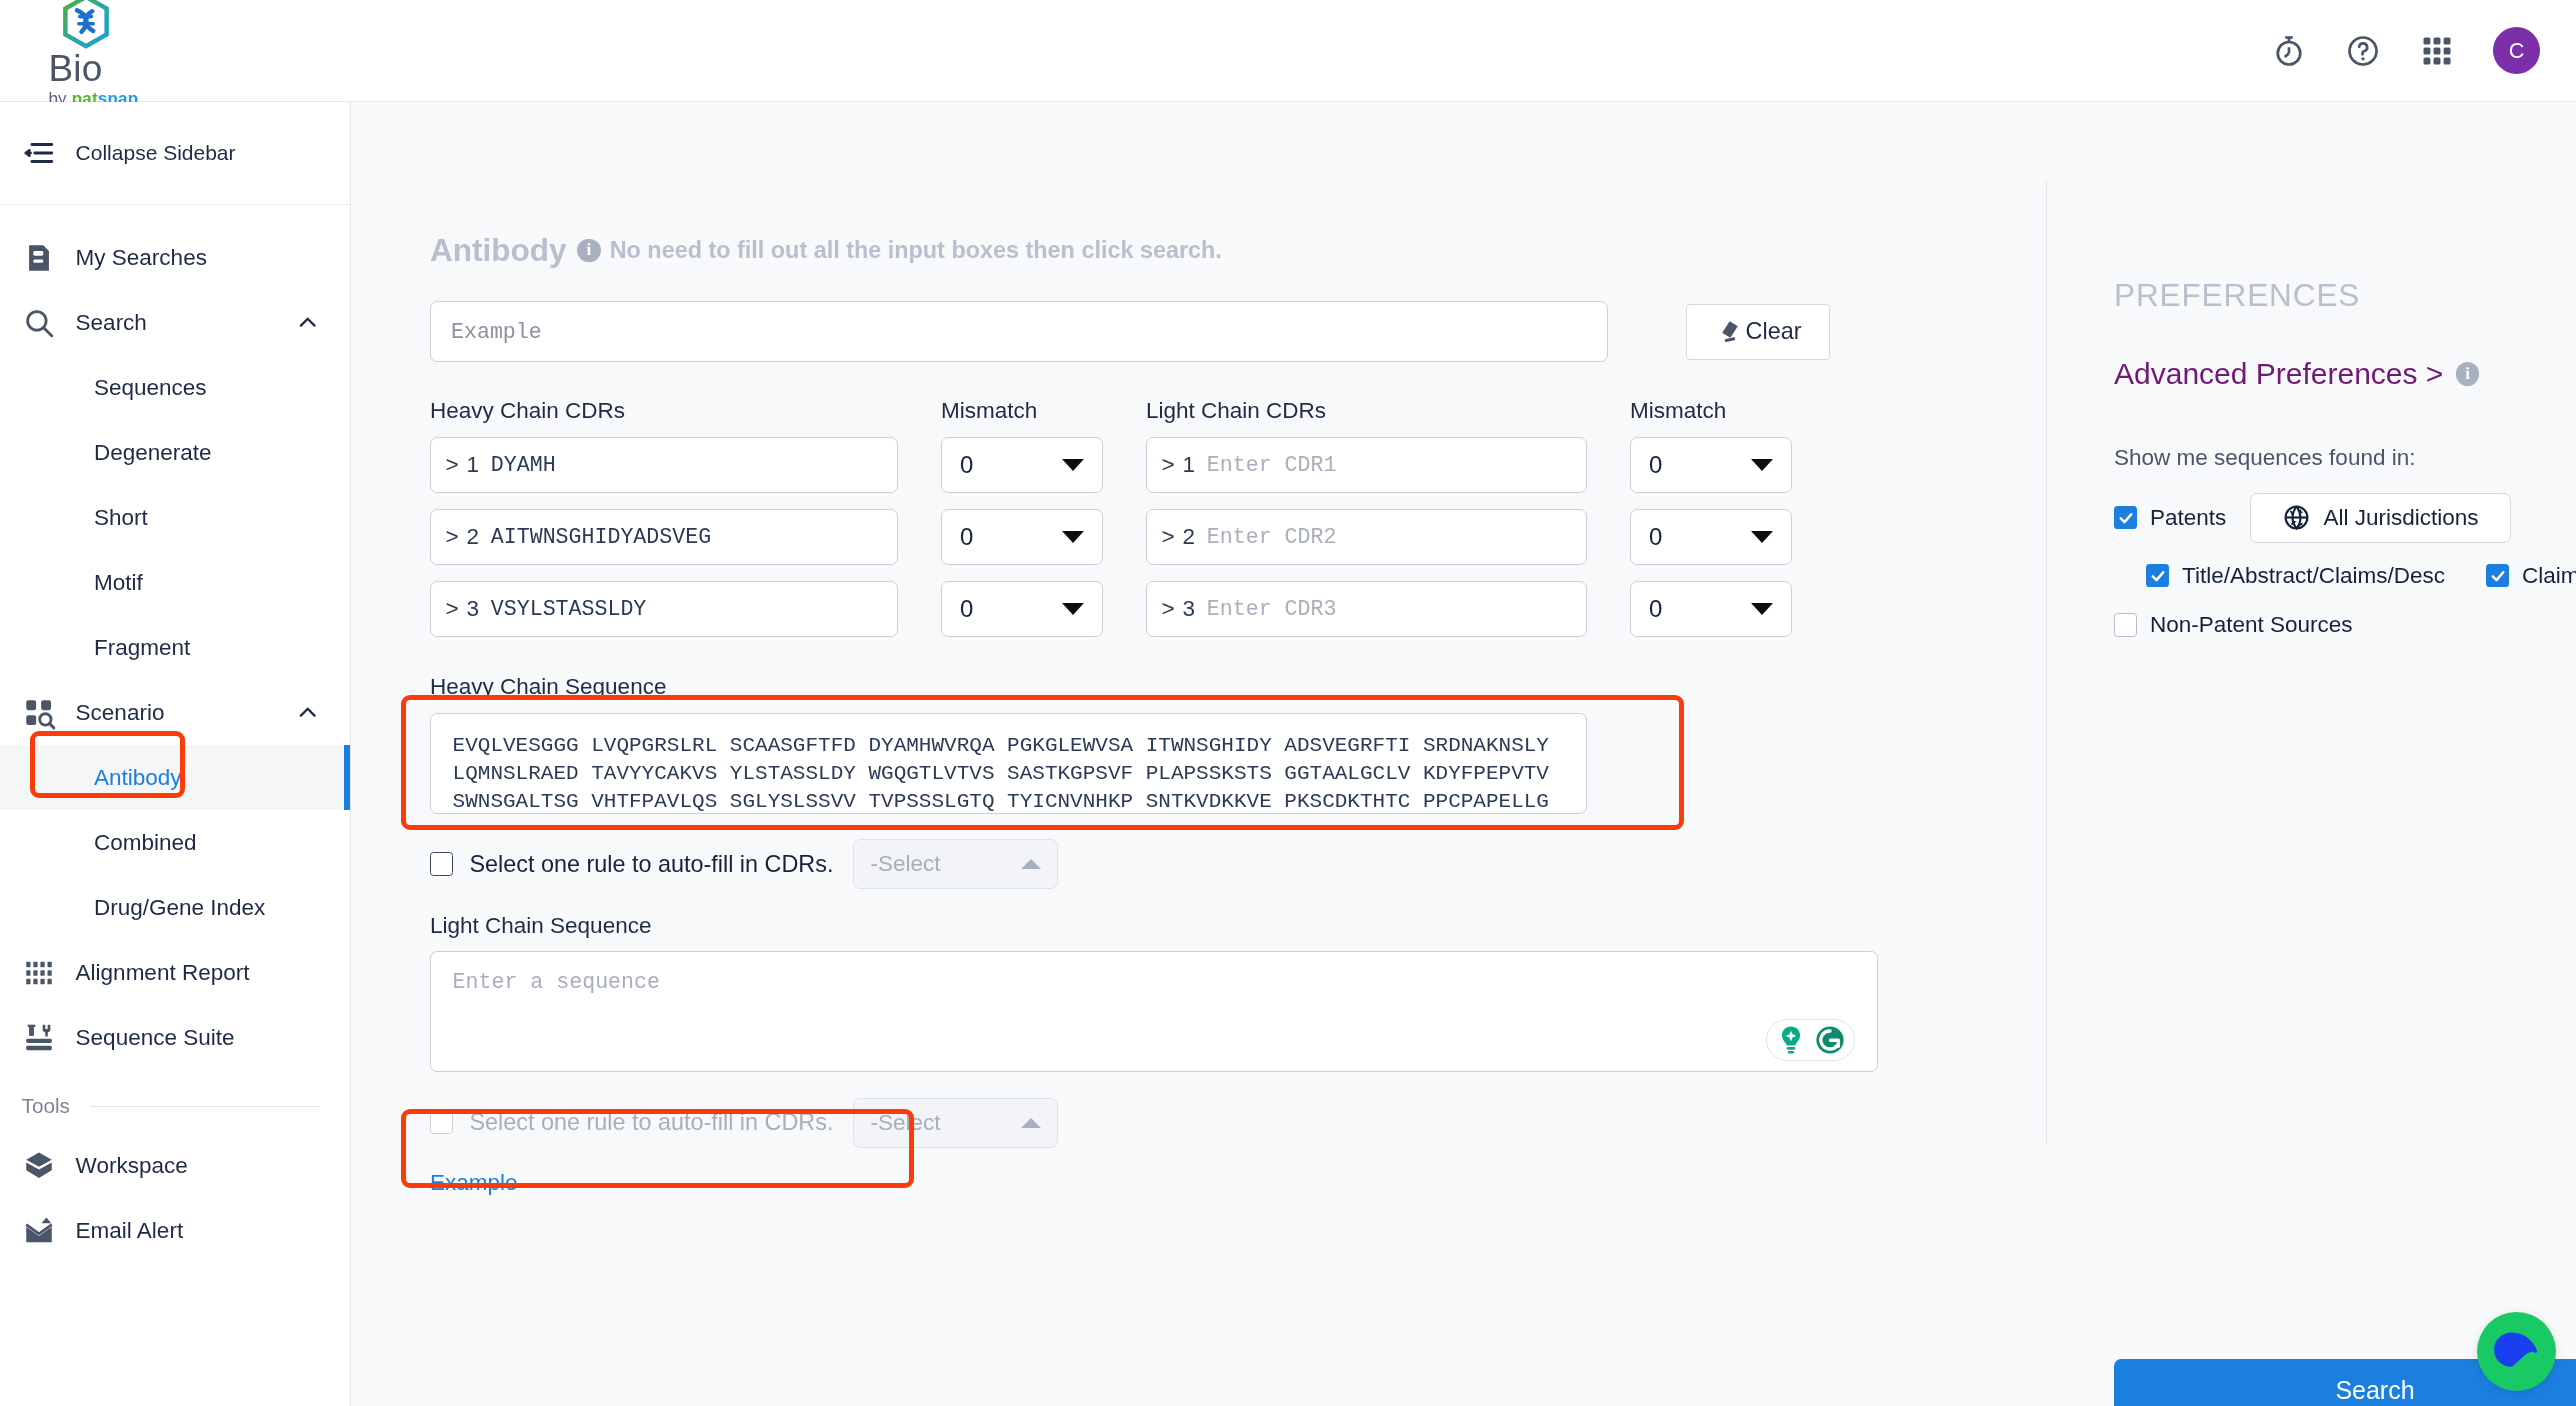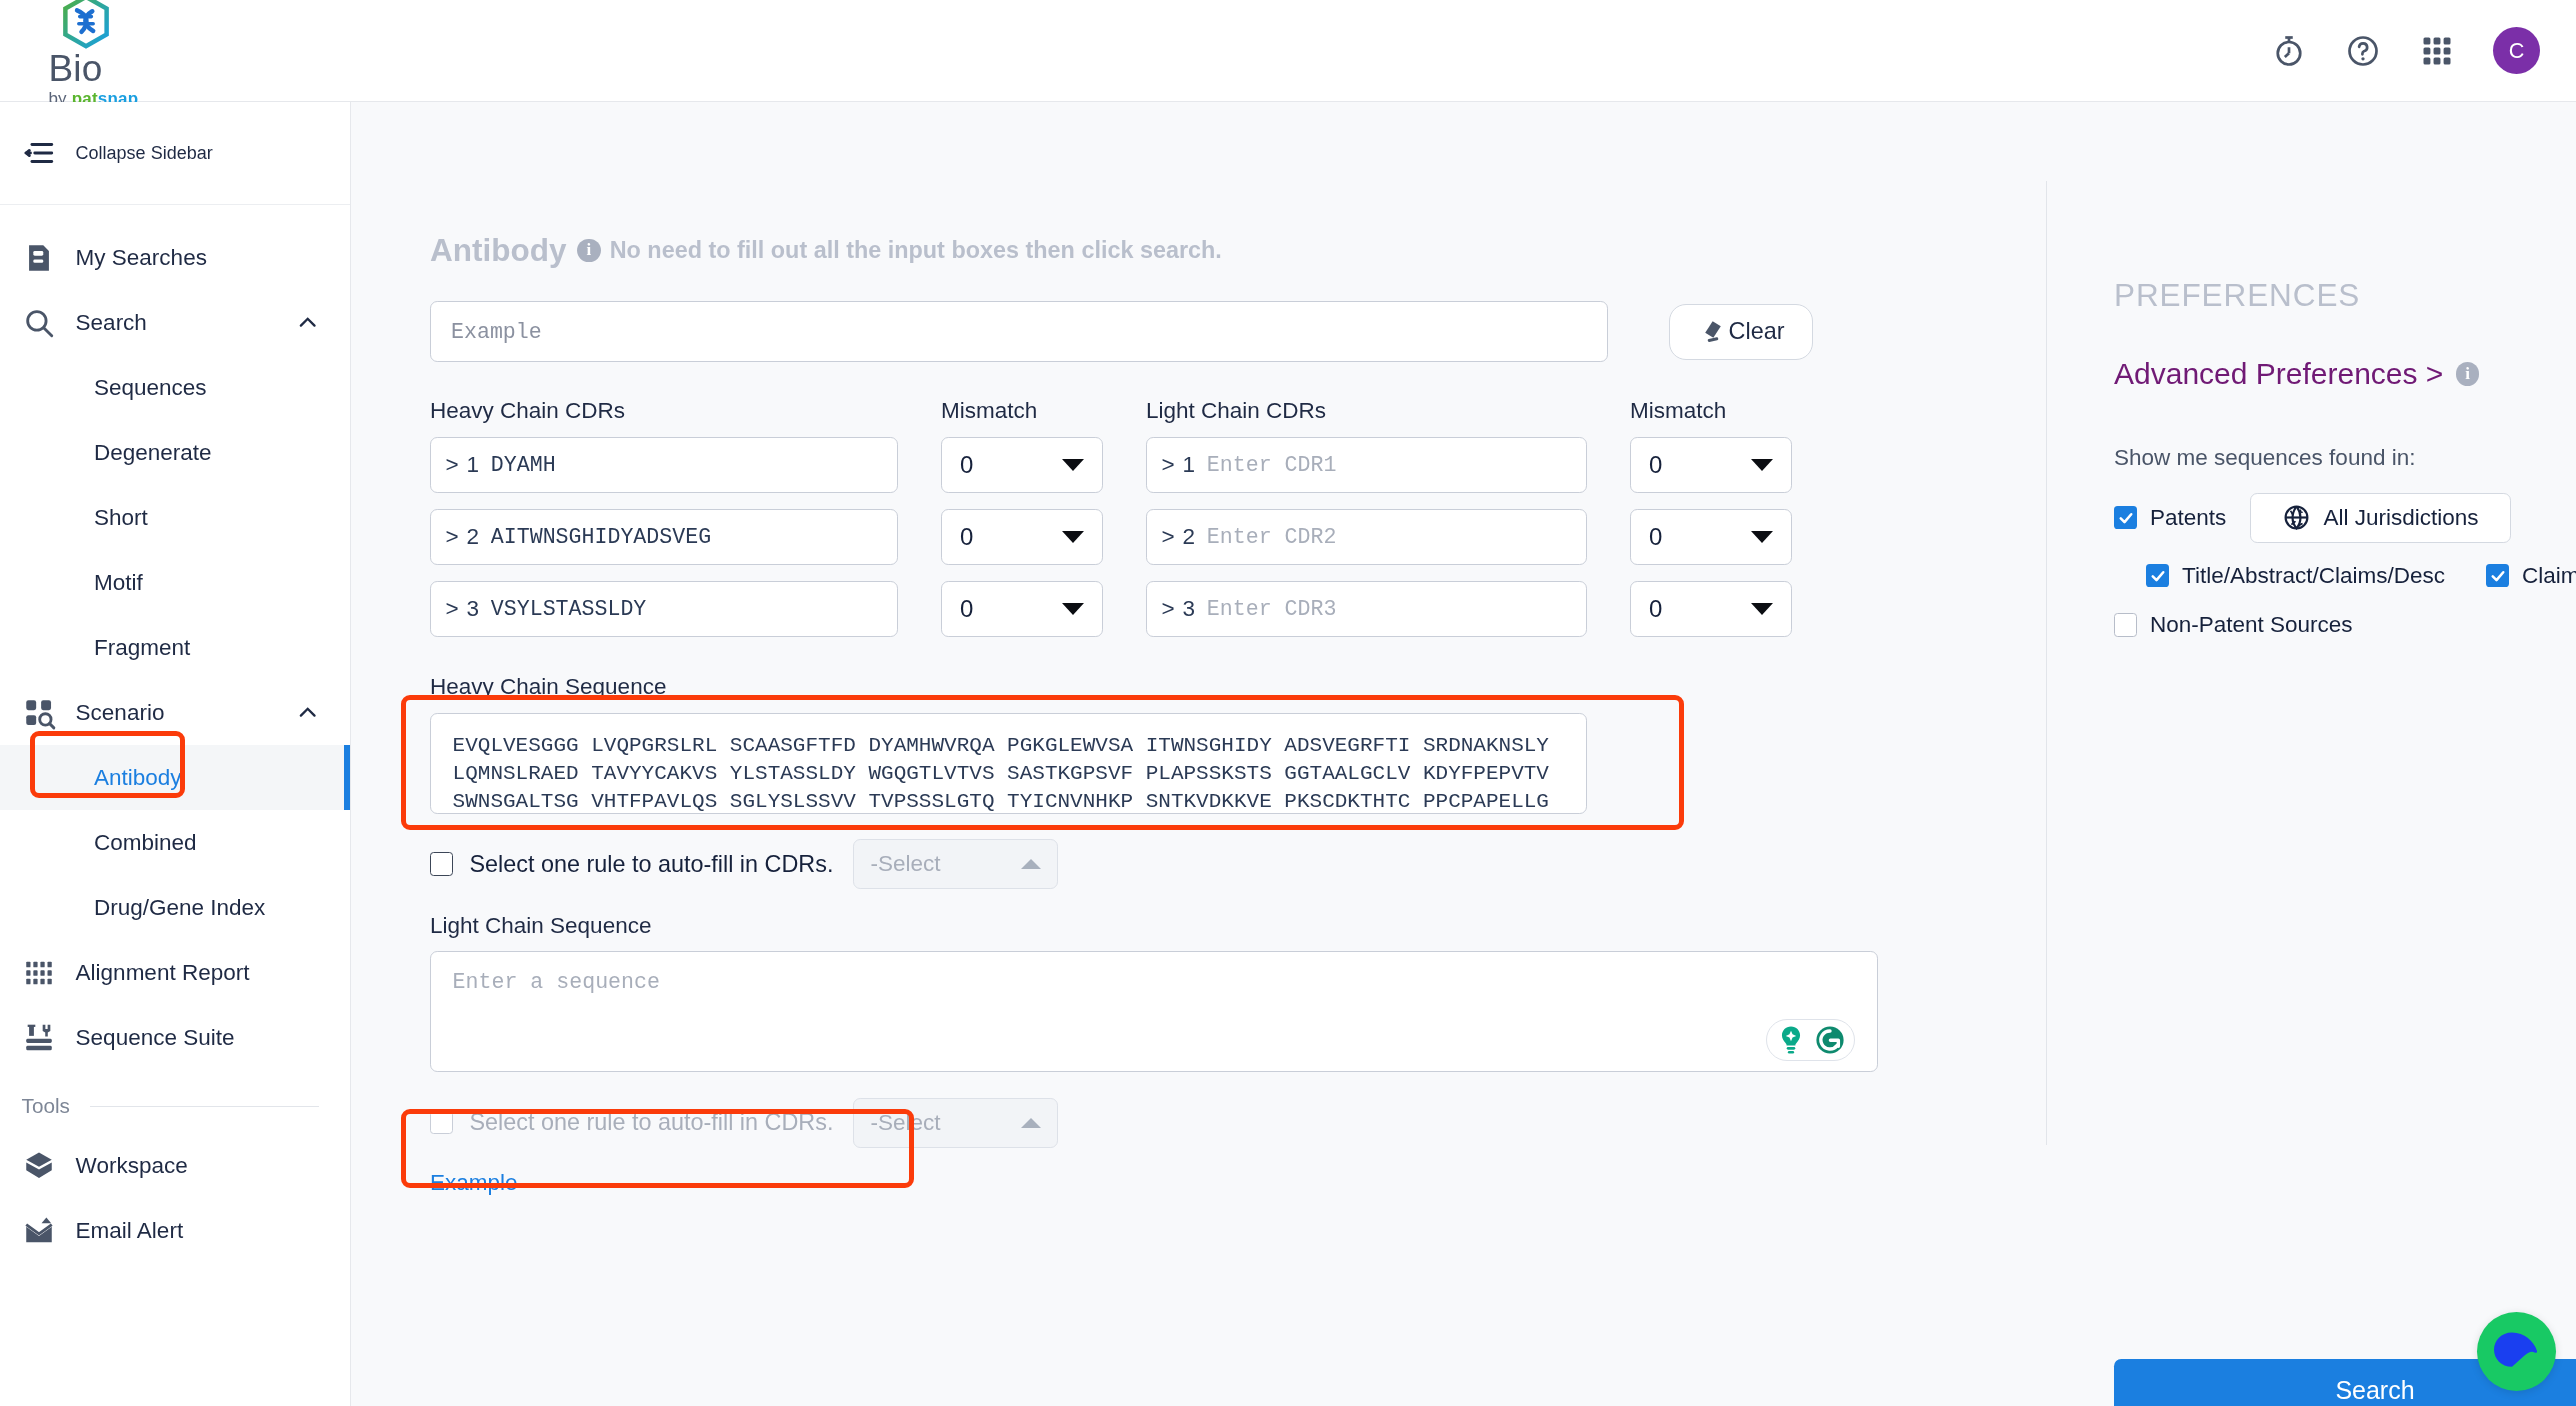--- a/index.html
+++ b/index.html
@@ -40,21 +40,21 @@
 
   
   .sidebar {
     position: absolute; top: 102px; left: 0; width: 351px; height: 1305px;
     background: #ffffff; border-right: 0.9px solid #e6e8ec;
   }
   .collapse-row {
     height: 103px; display: flex; align-items: center; padding-left: 21.6px;
     border-bottom: 0.9px solid #eceef1; cursor: pointer;
   }
-  .collapse-row .lbl { font-size: 18px; color: #1f2a44; margin-left: 20px; }
+  .collapse-row .lbl { font-size: 21px; color: #1f2a44; margin-left: 20px; }
   .nav { padding-top: 20px; }
   .nav-item {
     position: relative; display: flex; align-items: center;
     height: 65px; padding-left: 21.6px; cursor: pointer; font-size: 22.5px; color: #1f2a44;
   }
   .nav-item .ico { width: 34px; height: 34px; flex: none; display:block; color:#4a5568; }
   .nav-item .lbl { margin-left: 20px; }
   .nav-item .chev { margin-left: auto; margin-right: 31px; width: 23.4px; height: 23.4px; color:#1f2a44; }
   .nav-sub {
     display: flex; align-items: center; height: 65px;
@@ -92,22 +92,22 @@
 
   .row-example { display: flex; align-items: center; margin-top: 32px; }
   .example-input {
     width: 1178px; height: 61px; background: #fff;
     border: 0.9px solid #c9ced8; border-radius: 7.2px;
     padding: 0 20px; font-family: "Liberation Mono", monospace;
     font-size: 21.6px; color: #7a8191;
   }
   .example-input::placeholder { color: #8b91a0; }
   .clear-btn {
-    margin-left: 61px; width: 144px; height: 56px;
-    background: #fff; border: 0.9px solid #d4d9e1; border-radius: 17px;
+    margin-left: 78px; width: 144px; height: 56px;
+    background: #fff; border: 0.9px solid #d4d9e1; border-radius: 4px;
     display: flex; align-items: center; justify-content: center; gap: 4px;
     font-size: 23.4px; color: #1f2a44; cursor: pointer;
   }
 
   .cdr-grid {
     display: grid;
     grid-template-columns: 468px 162px 441px 162px;
     column-gap: 43px;
     margin-top: 36px;
   }

